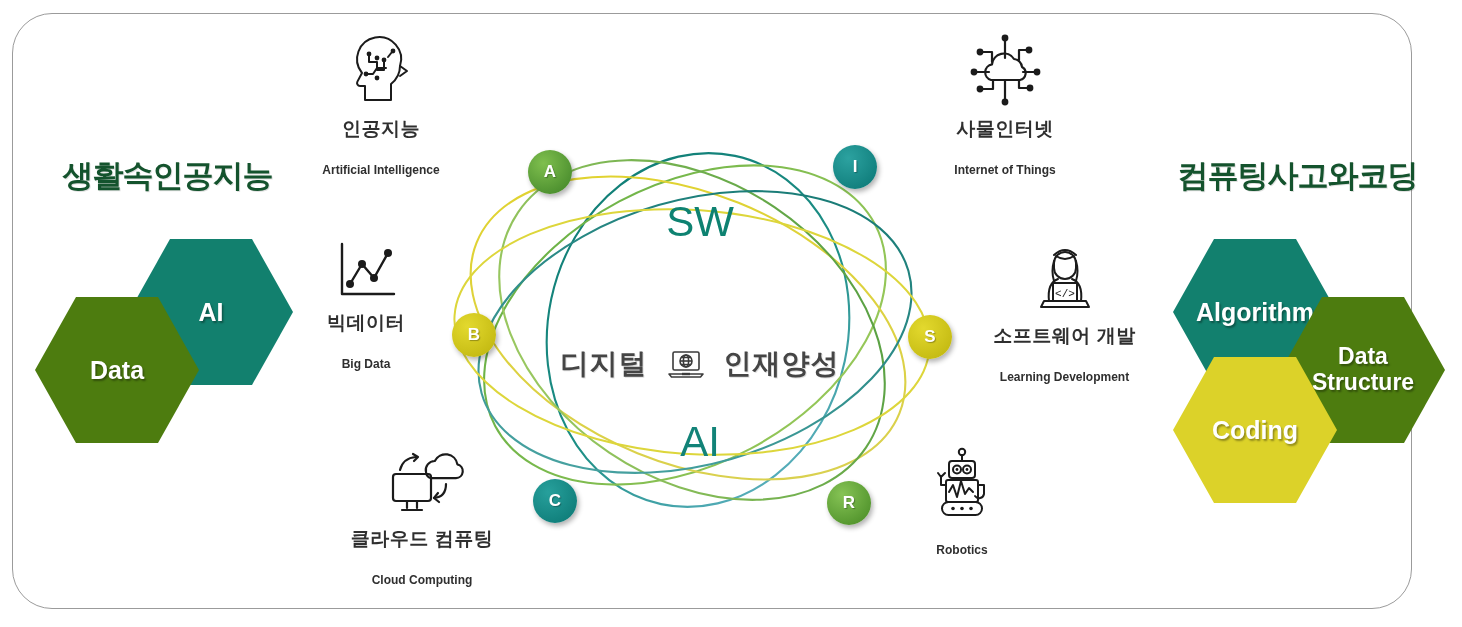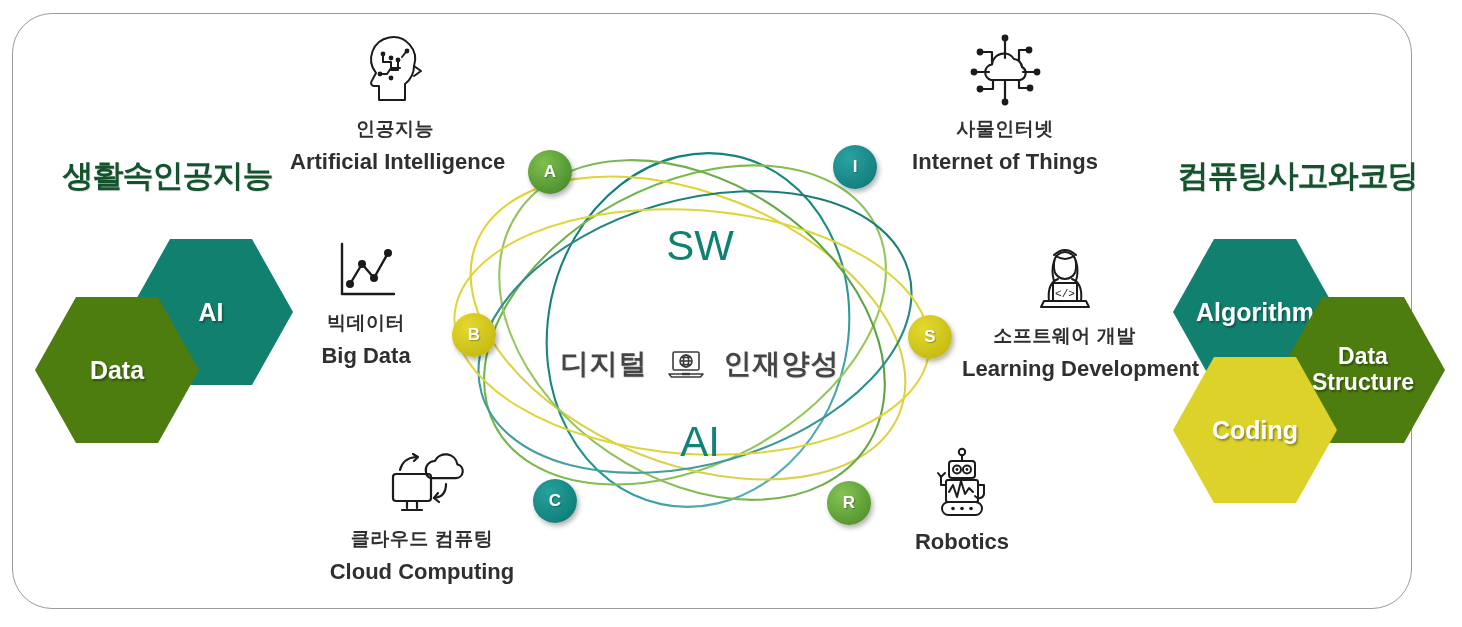--- a/index.html
+++ b/index.html
@@ -35,37 +35,37 @@
   
   #hex-algo    {left:1173px;top:236px;width:164px;height:152px;font-size:25px;}
   #hex-dstruct {left:1281px;top:294px;width:164px;height:152px;font-size:23px;}
   #hex-coding  {left:1173px;top:354px;width:164px;height:152px;font-size:25px;}
 
   
   .topic{position:absolute;text-align:center;width:210px;}
   .topic .ico{height:82px;display:flex;align-items:flex-end;justify-content:center;}
   .topic .ko{font-size:19px;font-weight:bold;color:#2f2f2f;letter-spacing:.5px;
              margin-top:6px;white-space:nowrap;}
-  .topic .en{font-size:22px;font-weight:bold;color:#2f2f2f;margin-top:7px;
+  .topic .en{font-size:12px;font-weight:bold;color:#2f2f2f;margin-top:21px;
              white-space:nowrap;}
 
-  #topic-ai    {left:290px;  top:28px;}
+  #topic-ai    {left:276px;  top:28px;}
   #topic-bd    {left:266px;  top:222px; width:200px;}
   #topic-cc    {left:317px;  top:438px;}
   #topic-iot   {left:900px;  top:28px;}
   #topic-sd    {left:962px;  top:235px; width:205px;}
   #topic-rb    {left:857px;  top:440px;}
 
   
   #orbits{position:absolute;left:430px;top:120px;}
 
   
   .c-text{position:absolute;text-align:center;white-space:nowrap;}
   #ctr-sw{left:560px;top:198px;width:280px;font-size:42px;color:#0e8271;
-          font-weight:400;margin-top:24px;}
+          font-weight:400;}
   #ctr-ai{left:560px;top:418px;width:280px;font-size:42px;color:#128378;
           font-weight:400;}
   #ctr-l1{left:520px;top:295px;width:360px;font-size:28px;color:#454545;
           font-weight:bold;letter-spacing:1px;
           text-shadow:1px 1px 0 rgba(0,0,0,.13);}
   #ctr-l2{left:520px;top:345px;width:360px;font-size:28px;color:#454545;
           font-weight:bold;letter-spacing:1px;
           display:flex;align-items:center;justify-content:center;gap:18px;
           text-shadow:1px 1px 0 rgba(0,0,0,.13);}
 

